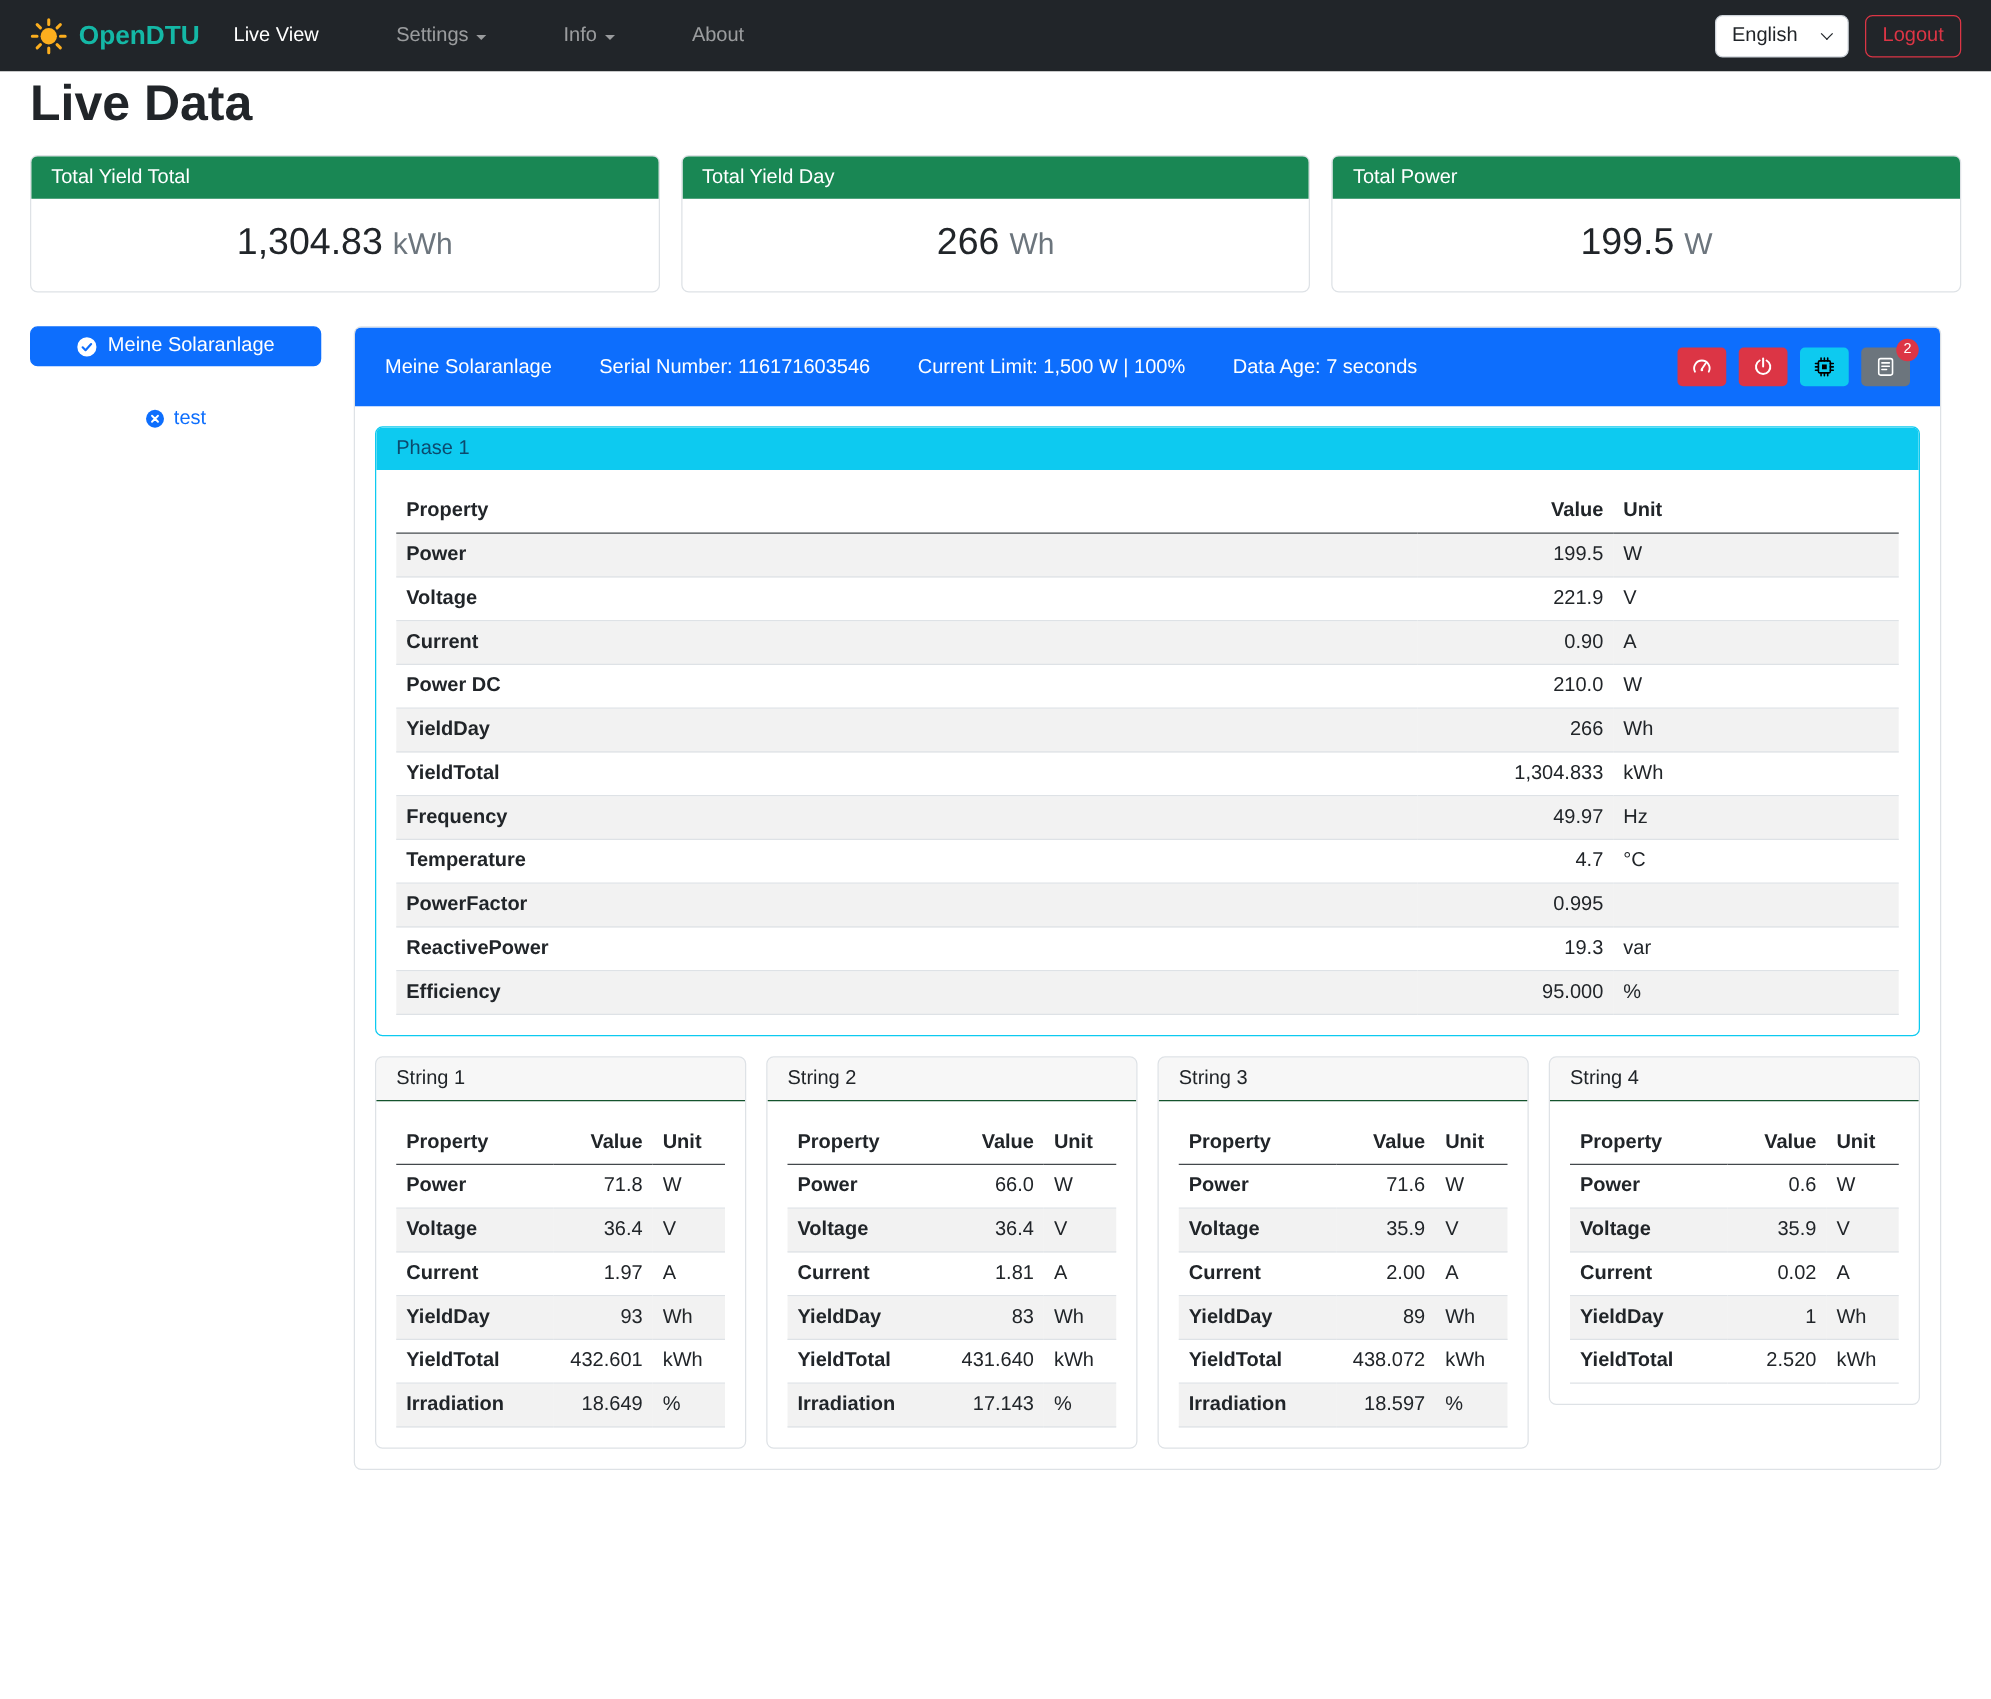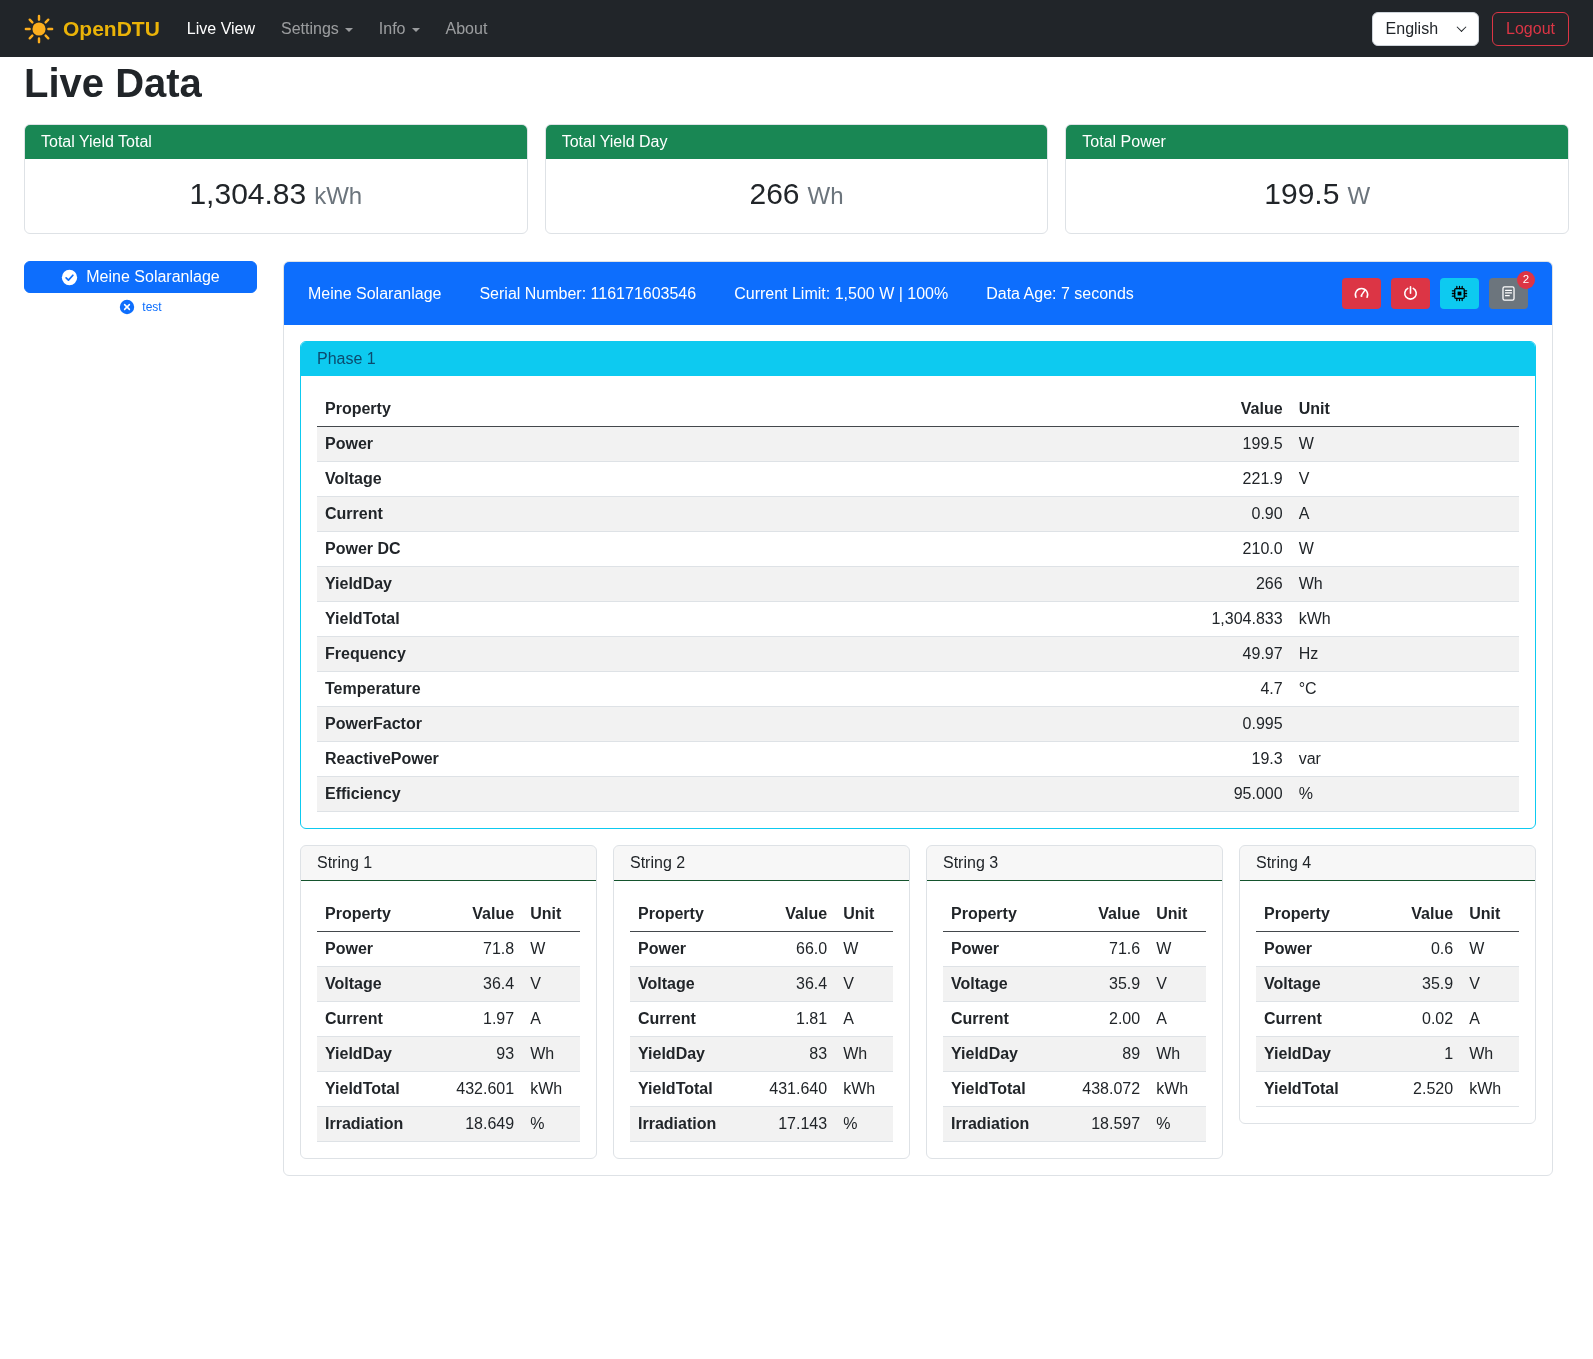--- a/index.html
+++ b/index.html
@@ -16,24 +16,24 @@
   
   .navbar {
     background: var(--navbar-bg, #212529);
     height: 57px;
     display: flex;
     align-items: center;
     padding: 0 24px;
   }
   .brand {
     display: flex; align-items: center; gap: 9px;
-    color: #eab308; font-size: 21px; font-weight: 600;
+    color: #14b8a6; font-size: 21px; font-weight: 600;
     text-decoration: none; margin-right: 14px;
   }
-  .nav-links { display: flex; align-items: center; }
+  .nav-links { display: flex; align-items: center; gap: 36px; }
   .nav-link {
     display: flex; align-items: center; gap: 6px;
     padding: 8px 13px; color: rgba(255,255,255,.55);
     text-decoration: none; font-size: 16px;
   }
   .nav-link.active { color: #fff; }
   .caret {
     display: inline-block; width: 0; height: 0;
     border-left: 4px solid transparent; border-right: 4px solid transparent;
     border-top: 4.5px solid currentColor; margin-top: 2px;
@@ -77,21 +77,21 @@
   .content-row { display: flex; align-items: flex-start; gap: 26px; margin-top: 27px; }
   .inverter-list { width: 233px; flex-shrink: 0; }
   .selected-inverter-btn {
     width: 100%; background: var(--primary, #0d6efd); color: #fff;
     border: 1px solid var(--primary, #0d6efd); border-radius: 6px;
     padding: 6px 12px; font-size: 16px; font-family: inherit;
     display: flex; align-items: center; justify-content: center; gap: 8px;
   }
   .inverter-link {
     display: flex; align-items: center; justify-content: center; gap: 7px;
-    color: var(--primary, #0d6efd); margin-top: 6px; font-size: 12px;
+    color: var(--primary, #0d6efd); margin-top: 33px; font-size: 16px;
   }
 
   
   .main-card {
     flex: 1; border: 1px solid #dee2e6; border-radius: 6px;
     margin-right: 16px; overflow: hidden; background: #fff;
   }
   .main-card-header {
     background: var(--primary, #0d6efd); color: #fff;
     display: flex; align-items: center; gap: 38px;

